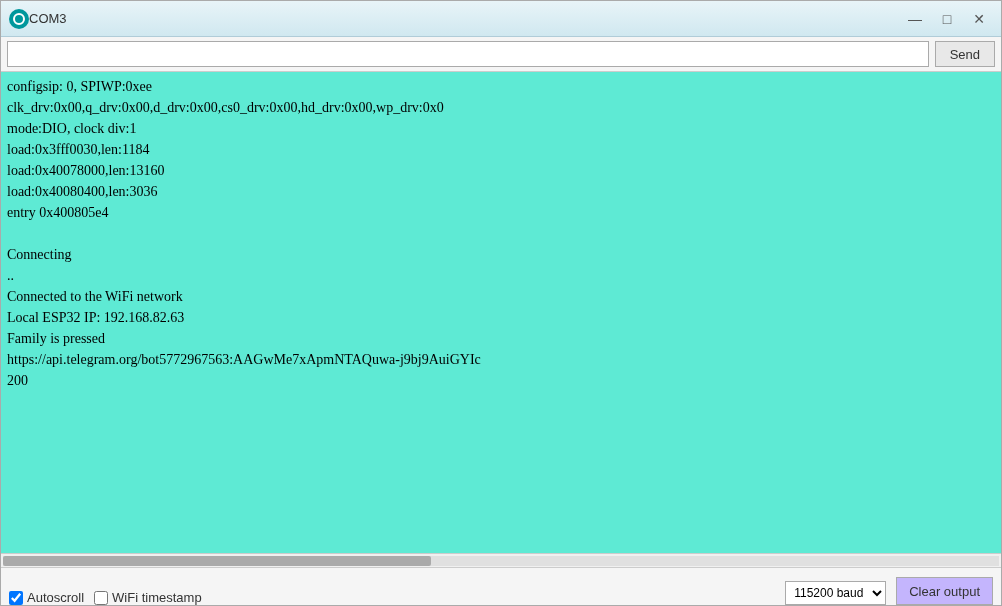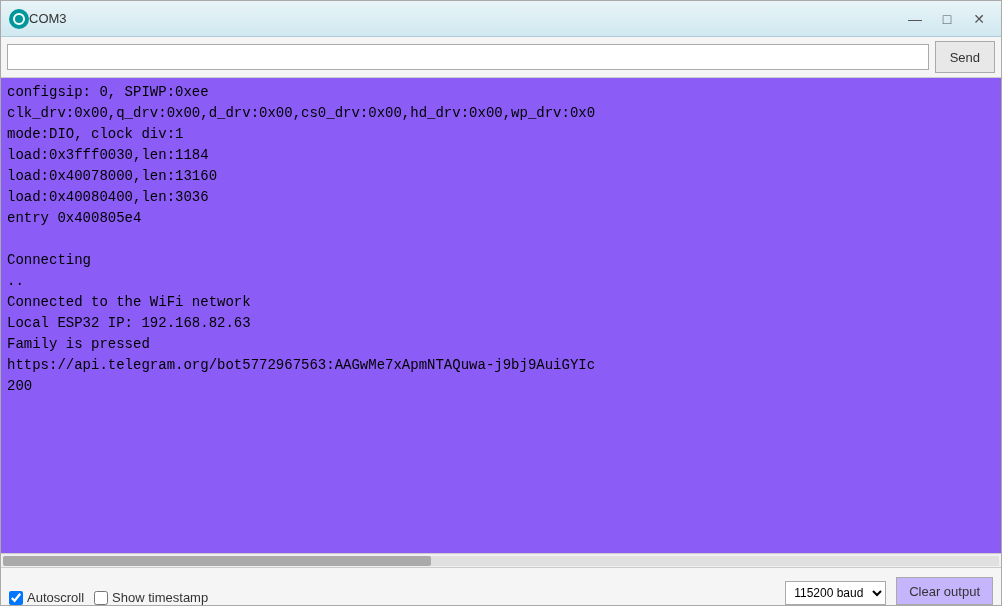--- a/index.html
+++ b/index.html
@@ -70,36 +70,36 @@
       flex: 1;
       height: 26px;
       border: 1px solid #aaa;
       padding: 2px 6px;
       font-size: 13px;
       background: white;
       outline: none;
     }
 
     .send-button {
-      height: 32px;
+      height: 26px;
       padding: 0 14px;
       background: #e8e8e8;
       border: 1px solid #aaa;
       cursor: pointer;
       font-size: 13px;
       color: #333;
     }
 
     .serial-output {
       flex: 1;
-      background: #8b5cf6;
+      background: #5eead4;
       overflow-y: auto;
       overflow-x: auto;
       padding: 4px 6px;
-      font-family: Liberation Mono, monospace;
+      font-family: Liberation Serif, serif;
       font-size: 14px;
       line-height: 1.5;
       color: #000;
       white-space: pre;
     }
 
     .scrollbar-area {
       height: 14px;
       background: #f0f0f0;
       border-top: 1px solid #ccc;
@@ -240,21 +240,21 @@
   </div>
 
   <div class="status-bar">
     <label class="checkbox-label">
       <input type="checkbox" checked="" style="">
       <span>Autoscroll</span>
     </label>
 
     <label class="checkbox-label">
       <input type="checkbox" style="">
-      <span>Show timestamp</span>
+      <span>WiFi timestamp</span>
     </label>
 
     <div class="status-spacer"></div>
 
 
     <select class="status-select" id="baud-rate-select"><option value="300 baud">300 baud</option><option value="1200 baud">1200 baud</option><option value="2400 baud">2400 baud</option><option value="4800 baud">4800 baud</option><option value="9600 baud">9600 baud</option><option value="19200 baud">19200 baud</option><option value="38400 baud">38400 baud</option><option value="57600 baud">57600 baud</option><option value="74880 baud">74880 baud</option><option value="115200 baud" selected="">115200 baud</option><option value="230400 baud">230400 baud</option><option value="250000 baud">250000 baud</option></select>
 
     <button class="clear-output-btn">Clear output</button>
   </div>
 

